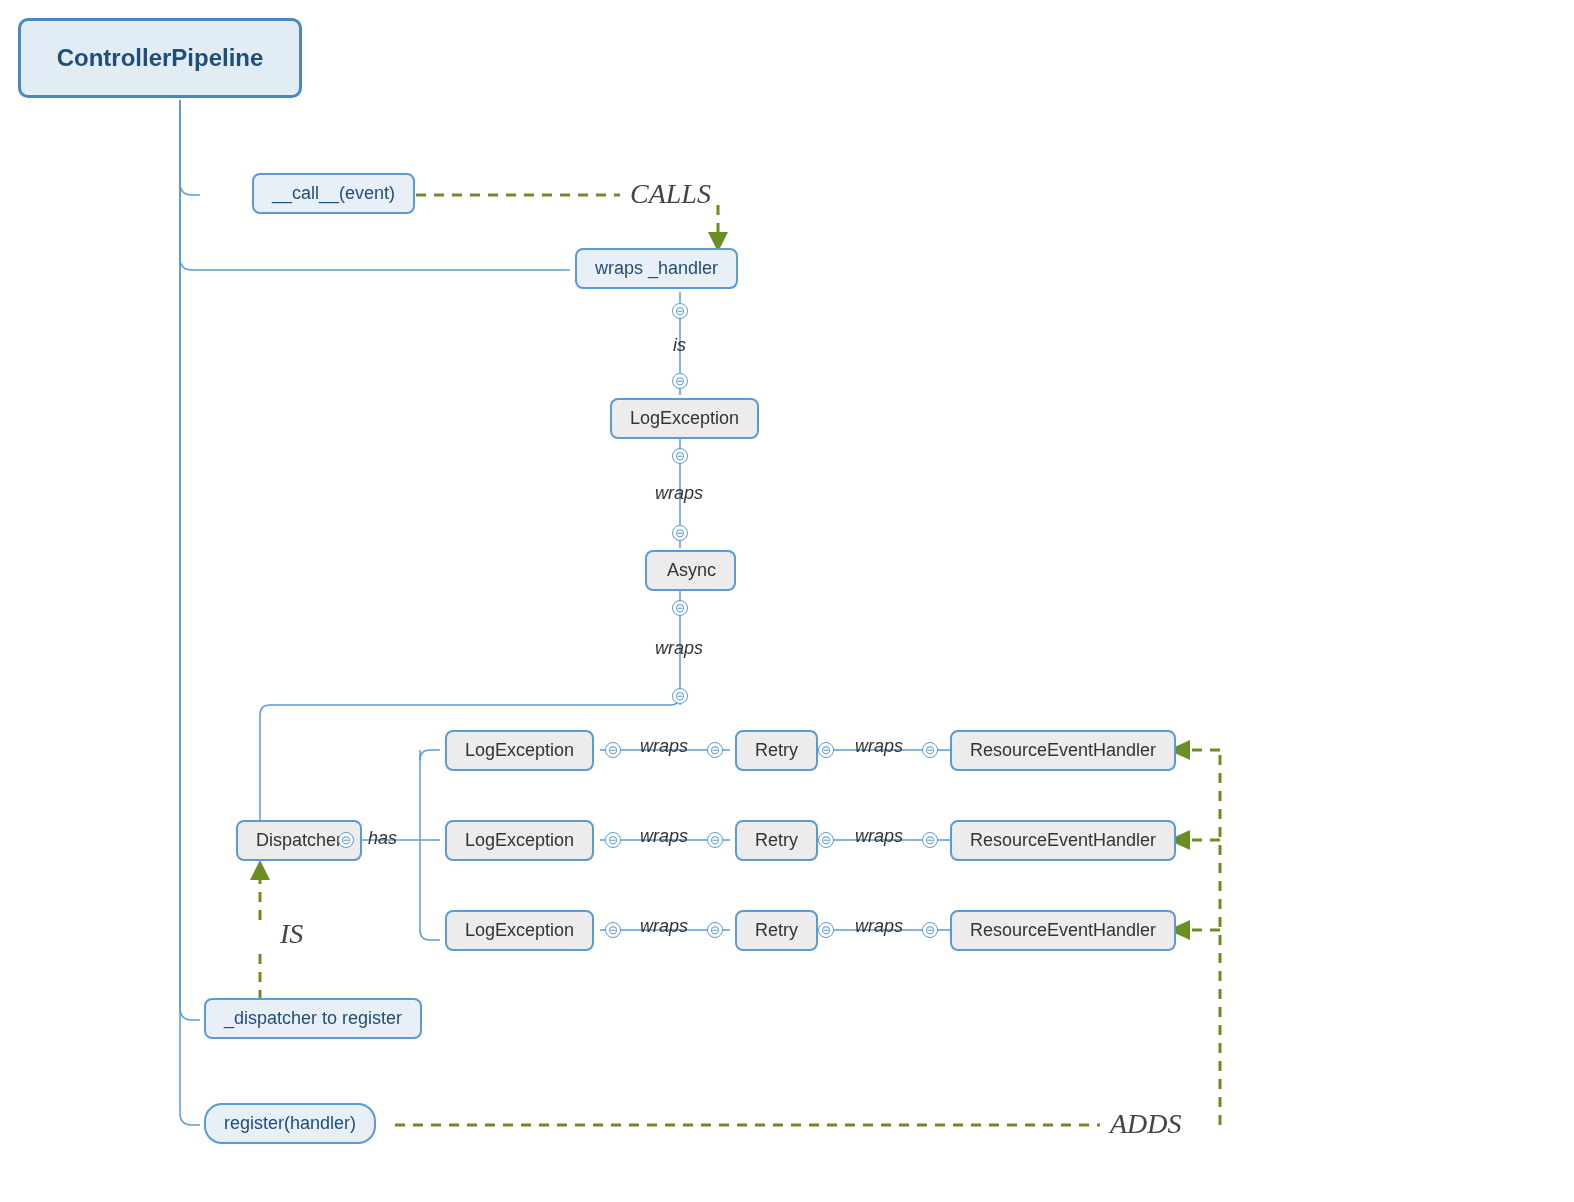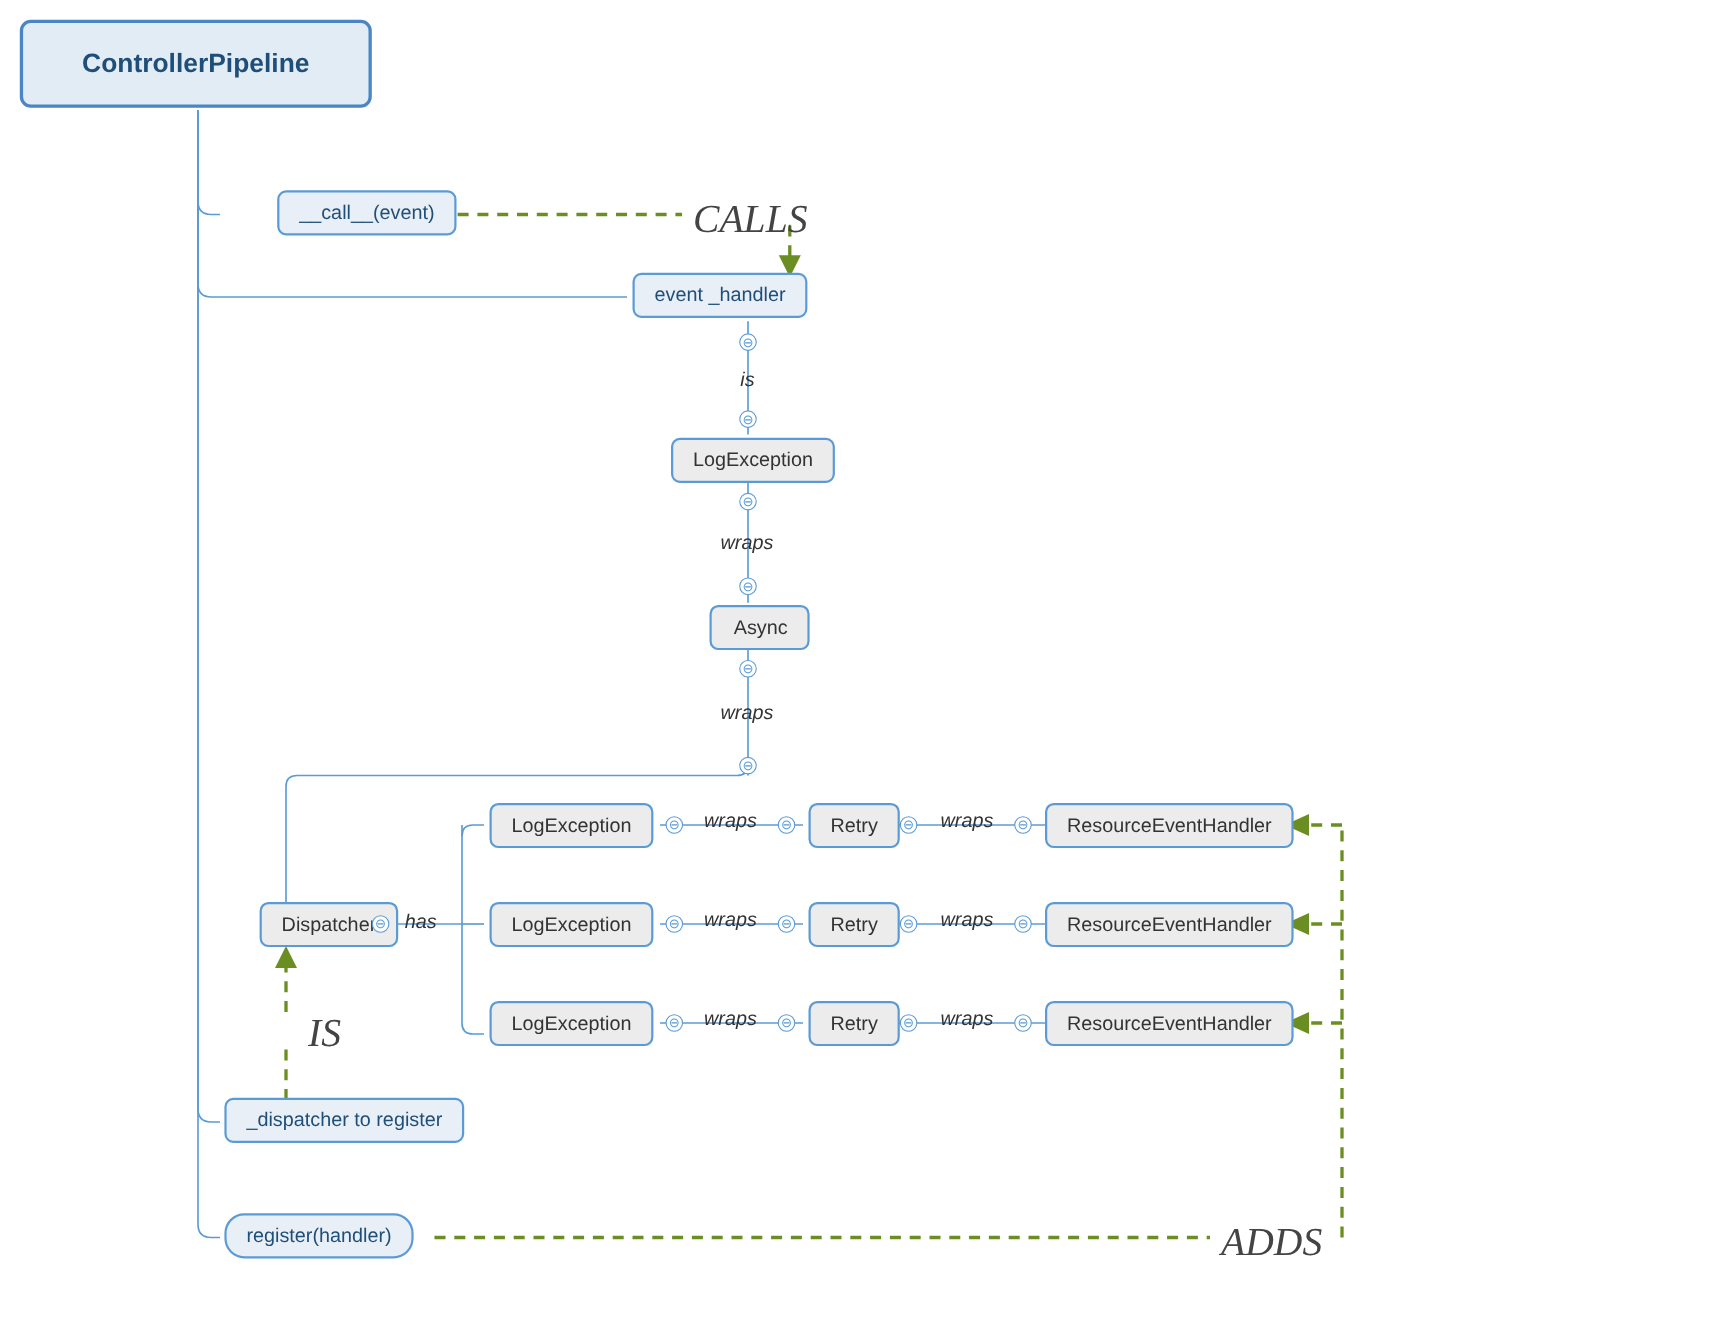--- a/index.html
+++ b/index.html
@@ -44,21 +44,21 @@
   .edge-label {
     position: absolute;
     font-style: italic;
     color: #333;
     font-size: 18px;
     background: transparent;
     white-space: nowrap;
   }
   .edge-label.big {
     font-family: Georgia, "Times New Roman", serif;
-    font-size: 36px;
+    font-size: 28px;
     color: #444;
     font-style: italic;
   }
   .collapse-btn {
     position: absolute;
     width: 16px;
     height: 16px;
     border-radius: 50%;
     border: 1.5px solid #5b9bd5;
     background: #fff;
@@ -132,30 +132,30 @@
   <path class="green-dash" d="M 1220 1125 L 1220 750"></path>
 
   <path class="green-dash" d="M 1220 750 L 1180 750"></path>
   <polygon class="green-arrow" points="1168,750 1190,740 1190,760"></polygon>
   <path class="green-dash" d="M 1220 840 L 1180 840"></path>
   <polygon class="green-arrow" points="1168,840 1190,830 1190,850"></polygon>
   <path class="green-dash" d="M 1220 930 L 1180 930"></path>
   <polygon class="green-arrow" points="1168,930 1190,920 1190,940"></polygon>
 </svg>
 
-<div class="node root" style="left:18px; top:18px; width:320px; height:80px;">
+<div class="node root" style="left:18px; top:18px; width:284px; height:80px;">
   <span>ControllerPipeline</span>
 </div>
 
 <div class="node" style="left:204px; top:173px;margin-left:48px;">
   <span>__call__(event)</span>
 </div>
 
 <div class="node" style="left:575px; top:248px;">
-  <span>event _handler</span>
+  <span>wraps _handler</span>
 </div>
 
 <div class="node gray" style="left:610px; top:398px;">
   <span>LogException</span>
 </div>
 
 <div class="node gray" style="left:645px; top:550px;padding-left:20px;">
   <span>Async</span>
 </div>
 

